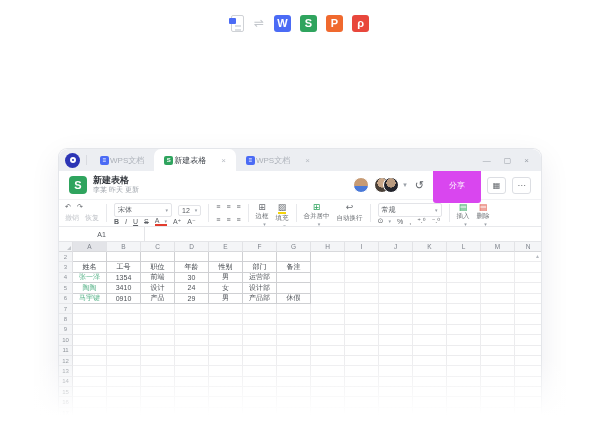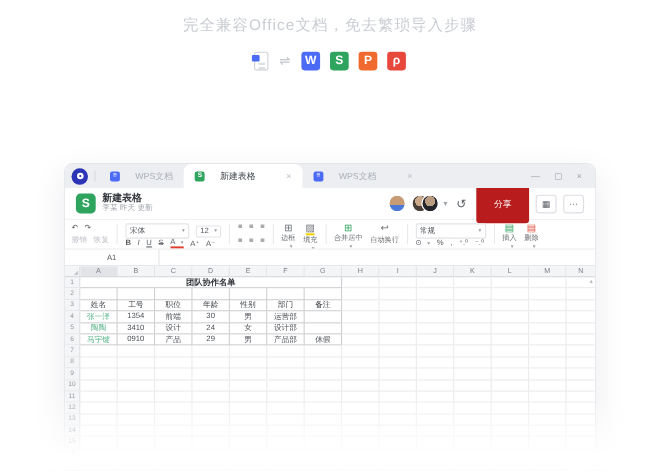--- a/index.html
+++ b/index.html
@@ -22,21 +22,21 @@
   
   .window{position:absolute;left:58px;top:148px;width:484px;height:280px;background:#fff;
           border:1px solid #e4e6ea;border-bottom:none;border-radius:9px 9px 0 0;
           box-shadow:0 10px 30px rgba(20,30,60,.08)}
   .tabbar{height:22px;background:#eceef2;border-radius:9px 9px 0 0;display:flex;align-items:center;
           padding:0 10px 0 6px;position:relative}
   .logo{width:15px;height:15px;border-radius:50%;background:#2c35b5;display:flex;align-items:center;
         justify-content:center;margin-right:6px;flex:none}
   .logo i{width:6px;height:6px;border:2px solid #fff;border-radius:50%}
   .tsep{width:1px;height:10px;background:#d9dbe0;margin-right:3px}
-  .tab{display:flex;align-items:center;gap:14px;padding:0 10px;height:22px;font-size:8px;color:#abb0b8;cursor:default}
+  .tab{display:flex;align-items:center;gap:1px;padding:0 10px;height:22px;font-size:8px;color:#abb0b8;cursor:default}
   .tab.active{background:#fff;border-radius:7px 7px 0 0;color:#3d4249}
   .tic{width:9px;height:9px;border-radius:2px;color:#fff;font-size:6px;font-weight:700;
        display:flex;align-items:center;justify-content:center;flex:none}
   .tab .x{color:#b7bbc2;font-size:8px;margin-left:14px}
   .wctl{position:absolute;right:12px;top:0;height:22px;display:flex;align-items:center;gap:13px;
         color:#9ba0a8;font-size:8px}
 
   .hdr{height:28px;display:flex;align-items:center;padding:0 10px;background:#fff}
   .sic{width:18px;height:18px;border-radius:4px;background:#2fa45e;color:#fff;font-weight:700;font-size:11px;
        display:flex;align-items:center;justify-content:center;flex:none}
@@ -45,21 +45,21 @@
   .htit .m{font-size:7px;color:#a3a8af}
   .hsp{flex:1}
   .av1{width:16px;height:16px;border-radius:50%;border:1px solid #fff;flex:none;
        background:linear-gradient(180deg,#c79b74 0 58%,#4a79d8 58%)}
   .avg{display:flex;margin-left:5px}
   .avg i{width:16px;height:16px;border-radius:50%;border:1px solid #fff;flex:none}
   .avg i:nth-child(1){background:radial-gradient(circle at 50% 35%,#caa88a 0 40%,#4a4038 41%)}
   .avg i:nth-child(2){background:radial-gradient(circle at 50% 35%,#b99b80 0 40%,#23242c 41%);margin-left:-7px}
   .chev{font-size:7px;color:#9aa0a8;margin:0 8px 0 4px}
   .hist{font-size:11px;color:#5f6368;margin-right:9px}
-  .share{background:#b91c1c;color:#fff;font-size:8px;padding:12px 16px;border-radius:3px;border:none}
+  .share{background:#d946ef;color:#fff;font-size:8px;padding:12px 16px;border-radius:3px;border:none}
   .sqbtn{width:19px;height:17px;border:1px solid #dcdee3;border-radius:3px;display:flex;align-items:center;
          justify-content:center;font-size:8px;color:#5f6368;margin-left:6px;background:#fff}
 
   
   .tbar{height:28px;border-top:1px solid #f1f2f4;border-bottom:1px solid #e8e9ec;display:flex;
         align-items:stretch;padding:2px 6px;gap:7px;font-size:7px;color:#5d6166;overflow:hidden;white-space:nowrap}
   .tg{display:flex;flex-direction:column;justify-content:space-between;padding:1px 0}
   .trw{display:flex;align-items:center;gap:6px}
   .vsep{width:1px;background:#e8e9ec;margin:2px 0;flex:none}
   .cmb{border:1px solid #e3e4e8;border-radius:2px;padding:1px 3px;display:flex;align-items:center;
@@ -101,21 +101,20 @@
   .scar{position:absolute;right:1px;top:11px;font-size:5px;color:#b6bac0}
 
   .fade{position:absolute;left:0;bottom:0;width:100%;height:72px;pointer-events:none;z-index:5;
         background:linear-gradient(to bottom,rgba(255,255,255,0),#fff 82%)}
 </style>
 </head>
 <body>
 
 <div class="page">
 
-  <div class="hero-sub">完全兼容Office文档，免去繁琐导入步骤</div>
 
   <div class="icon-row">
     <span class="gdoc">
         <i class="sq"></i>
         <i class="l1"></i>
         <i class="l2"></i>
       </span>
     <span class="arrows">⇌</span>
     <span id="fileIcons" style="display:flex;gap:9px">
         <span class="file-ic" style="background: rgb(75, 107, 245);">W</span>
@@ -280,31 +279,20 @@
             <span class="chdr">G</span>
             <span class="chdr">H</span>
             <span class="chdr">I</span>
             <span class="chdr">J</span>
             <span class="chdr">K</span>
             <span class="chdr">L</span>
             <span class="chdr">M</span>
             <span class="chdr fx">N</span>
           </div>
           <div class="srow">
-            <span class="rhd">1</span>
-            <span class="scell tbl ttl">团队协作名单</span>
-            <span class="scell"></span>
-            <span class="scell"></span>
-            <span class="scell"></span>
-            <span class="scell"></span>
-            <span class="scell"></span>
-            <span class="scell"></span>
-            <span class="scell fx"></span>
-          </div>
-          <div class="srow">
             <span class="rhd">2</span>
             <span class="scell tbl"></span>
             <span class="scell tbl"></span>
             <span class="scell tbl"></span>
             <span class="scell tbl"></span>
             <span class="scell tbl"></span>
             <span class="scell tbl"></span>
             <span class="scell tbl"></span>
             <span class="scell"></span>
             <span class="scell"></span>

